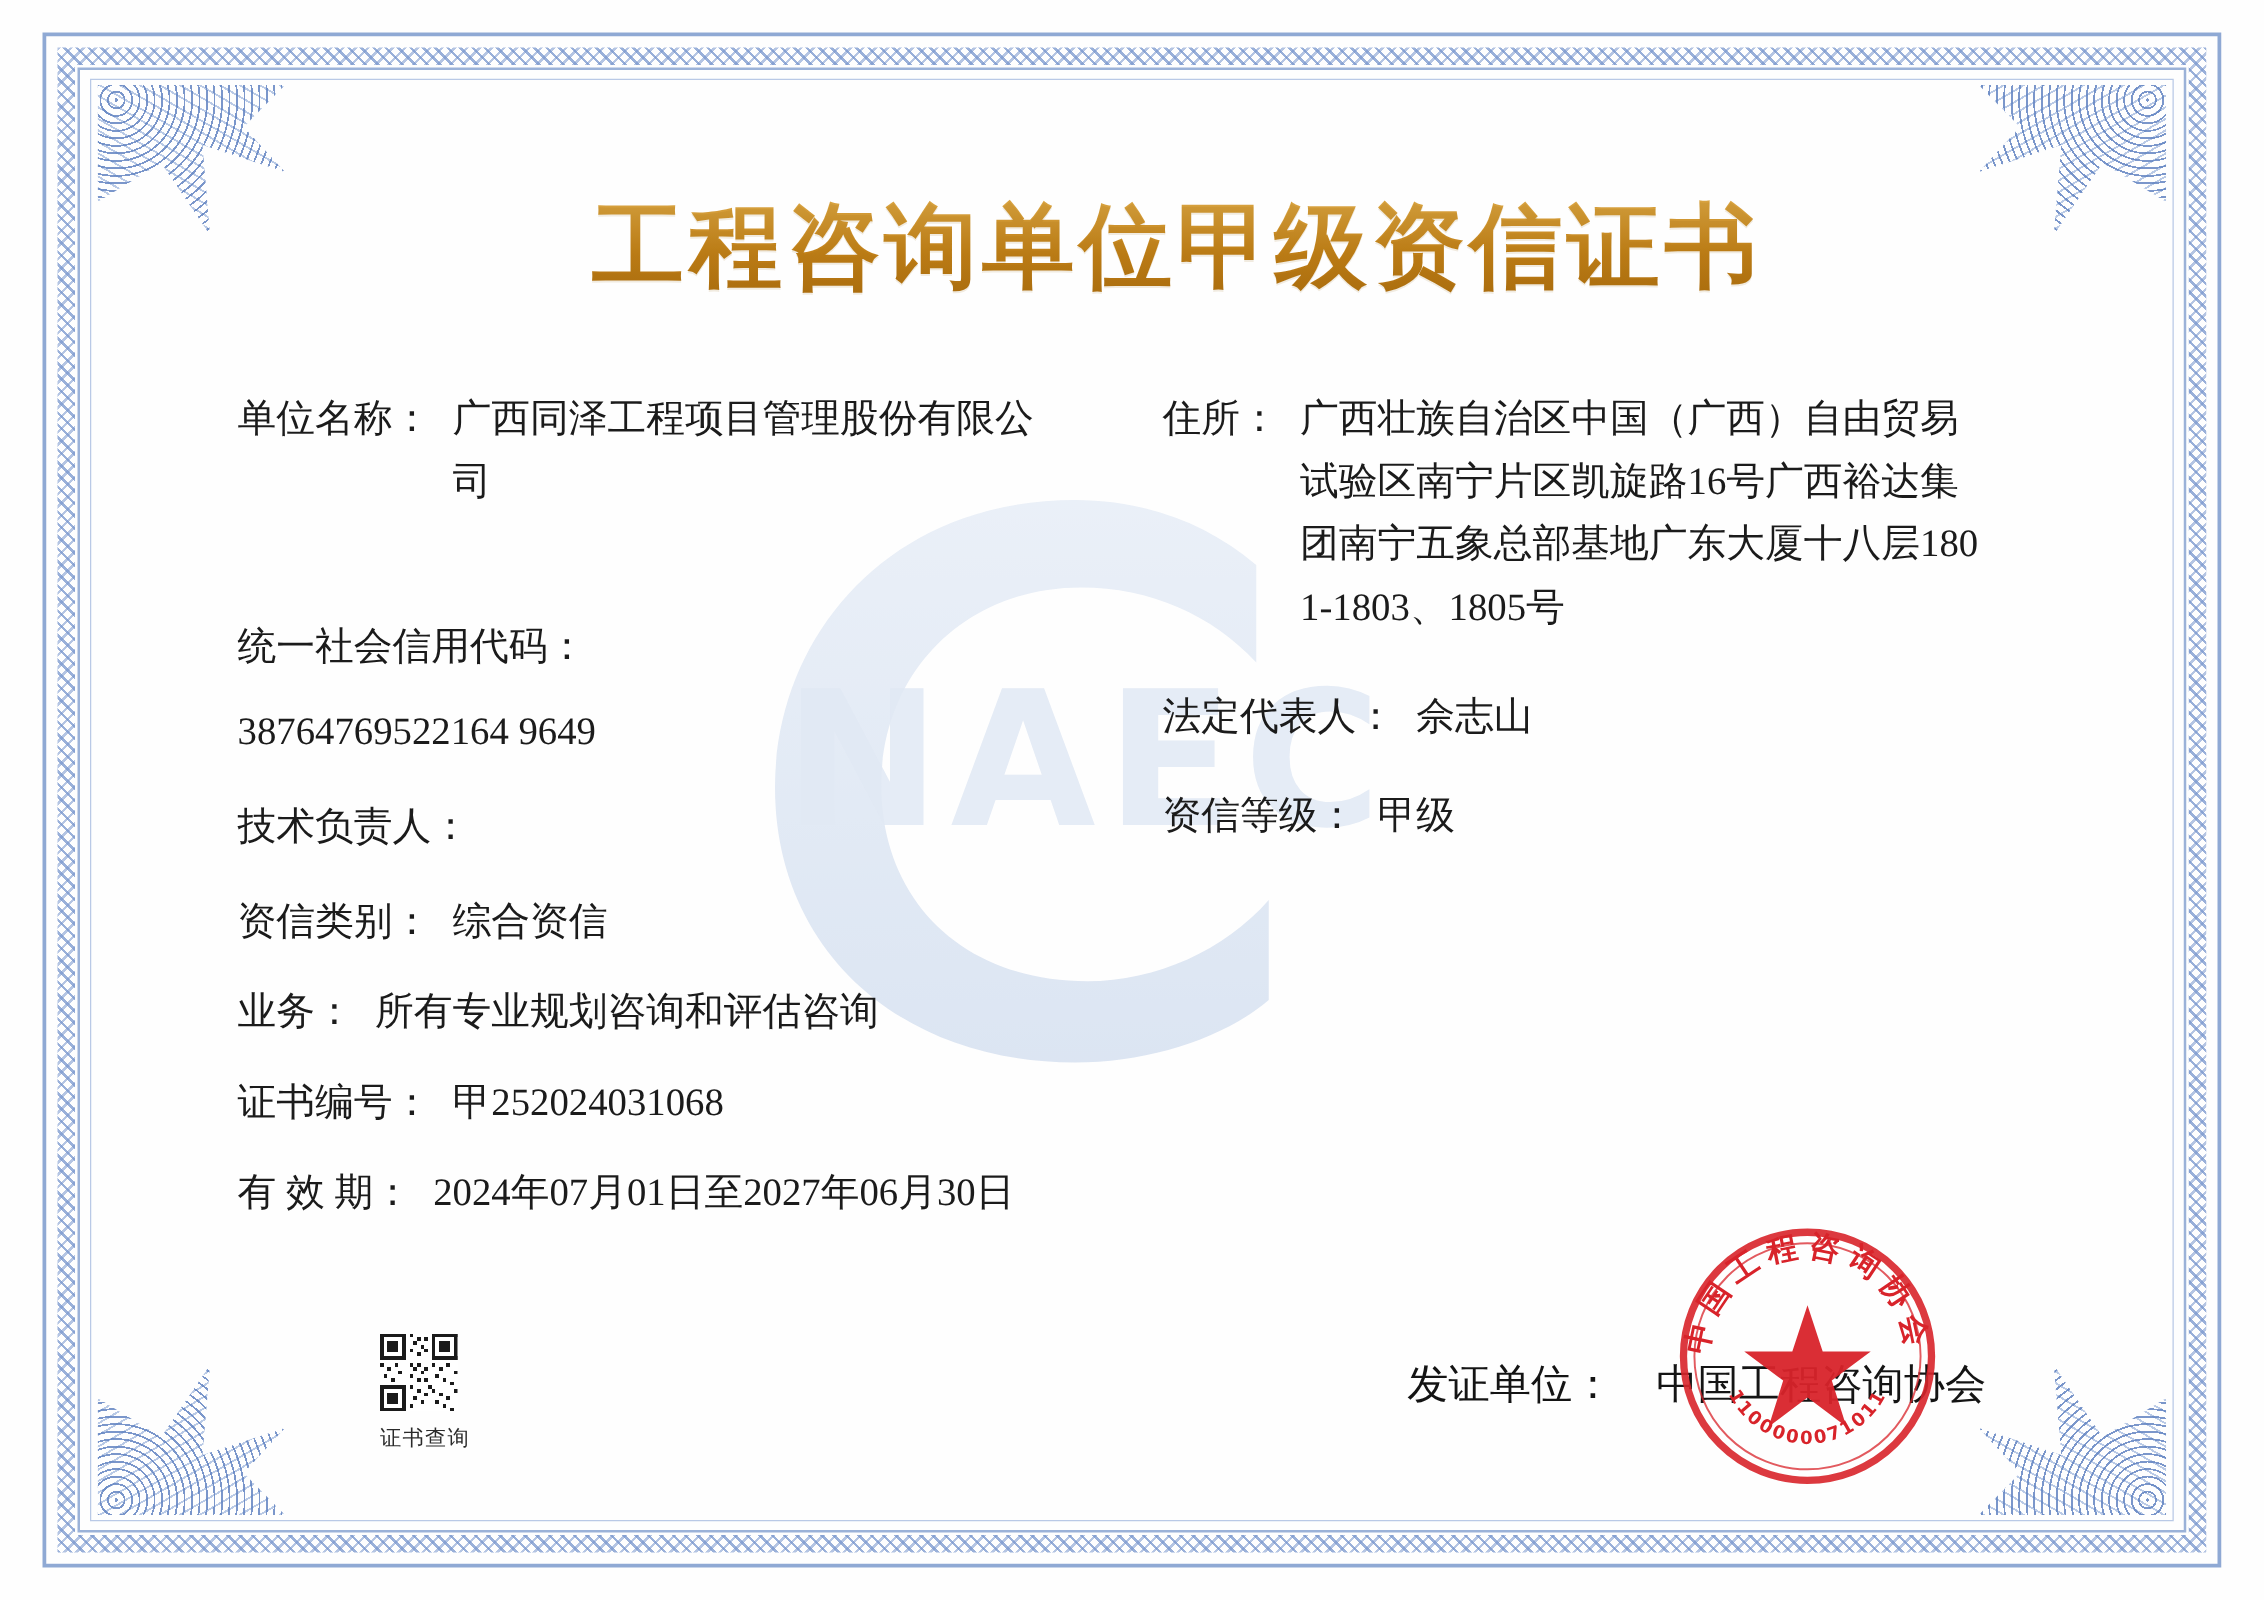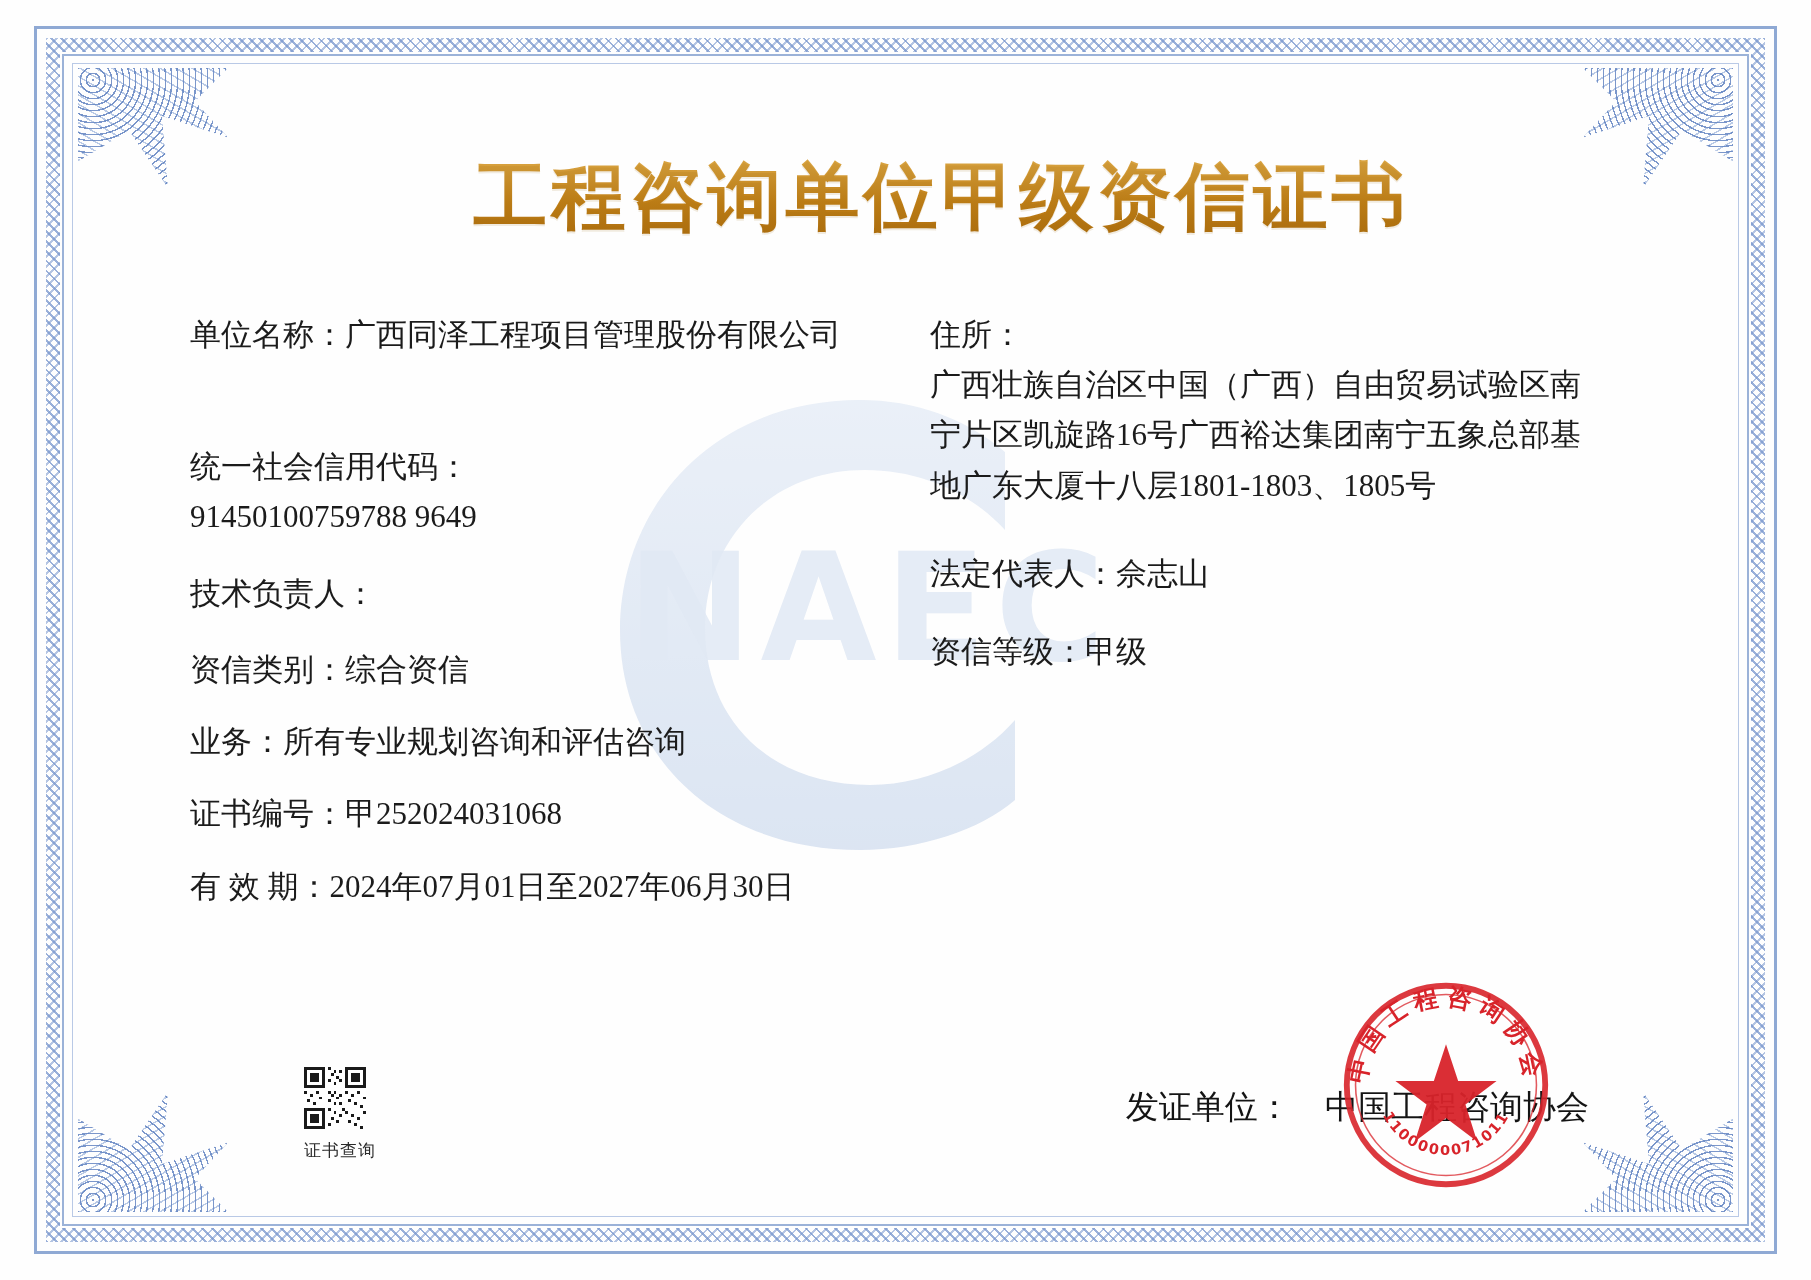--- a/index.html
+++ b/index.html
@@ -125,32 +125,33 @@
   .col-right {
     position: absolute;
     left: 740px;
     top: 0;
     width: 660px;
   }
   .row {
     display: flex;
     align-items: flex-start;
     margin-bottom: 22px;
+    gap: 17px;
   }
   .row .lbl {
     white-space: nowrap;
     flex: 0 0 auto;
   }
   .row .val {
     flex: 1 1 auto;
     word-break: break-all;
   }
 
   .row.name    { margin-bottom: 82px; }
-  .row.addr    { margin-bottom: 40px; flex-direction: column; }
+  .row.addr    { margin-bottom: 40px; }
   .row.usci    { margin-bottom: 26px; flex-direction: column; }
   .row.legal   { margin-bottom: 26px; font-family: Liberation Mono, monospace; }
   .row.tech    { margin-bottom: 26px; }
   .row.grade   { margin-bottom: 26px; }
 
   
   .qr-block {
     position: absolute;
     left: 268px;
     bottom: 118px;
@@ -221,21 +222,21 @@
 
     <div class="col-left">
 
       <div class="row name">
         <span class="lbl">单位名称：</span>
         <span class="val">广西同泽工程项目管理股份有限公司</span>
       </div>
 
       <div class="row usci">
         <span class="lbl">统一社会信用代码：</span>
-        <span class="val">91450100759788 9649</span>
+        <span class="val">38764769522164 9649</span>
       </div>
 
       <div class="row tech">
         <span class="lbl">技术负责人：</span>
       </div>
 
       <div class="row">
         <span class="lbl">资信类别：</span>
         <span class="val">综合资信</span>
       </div>

